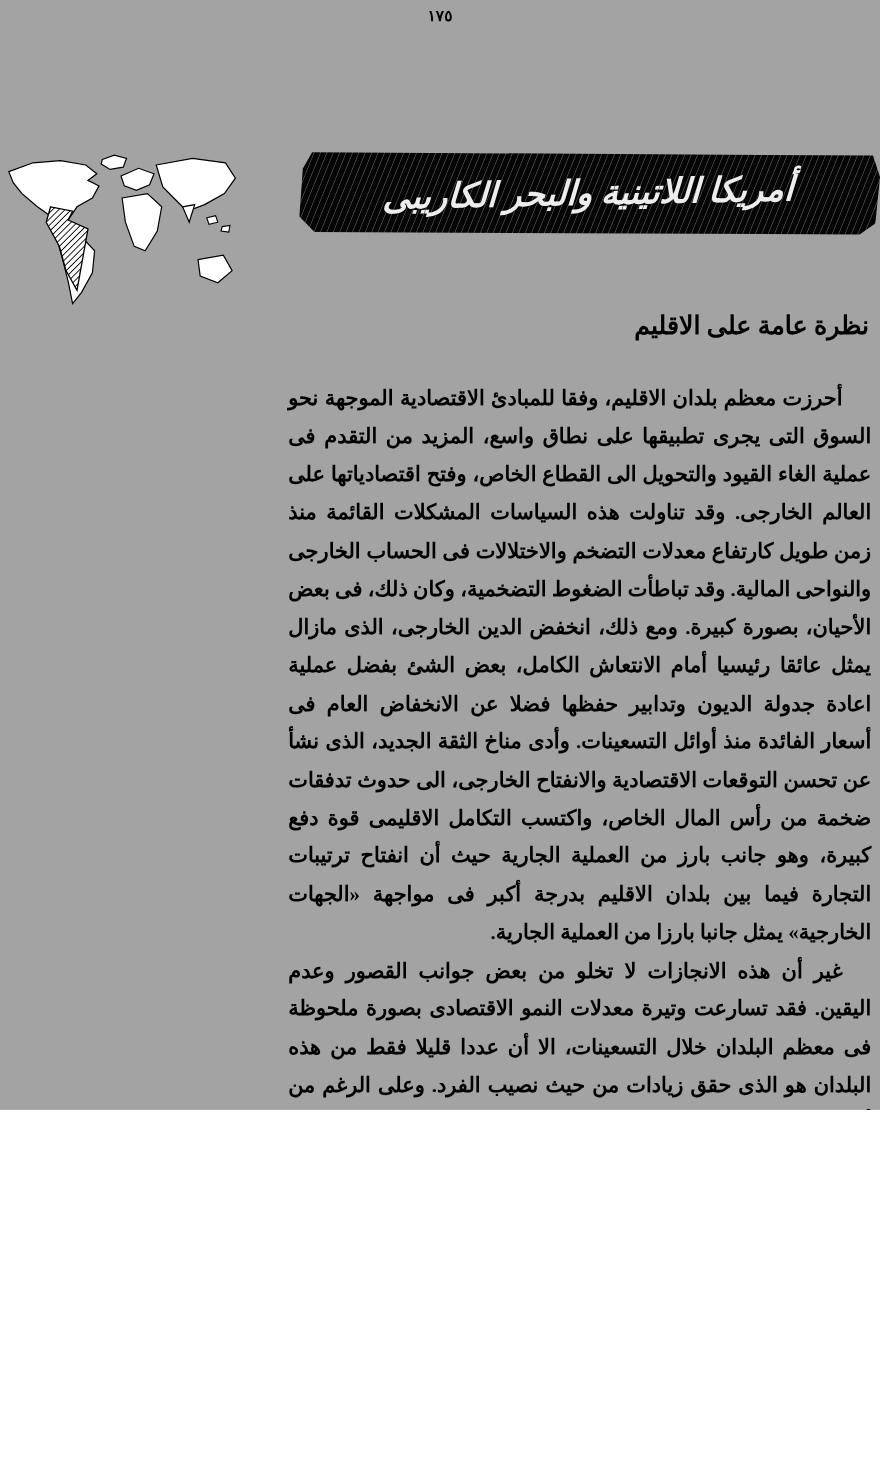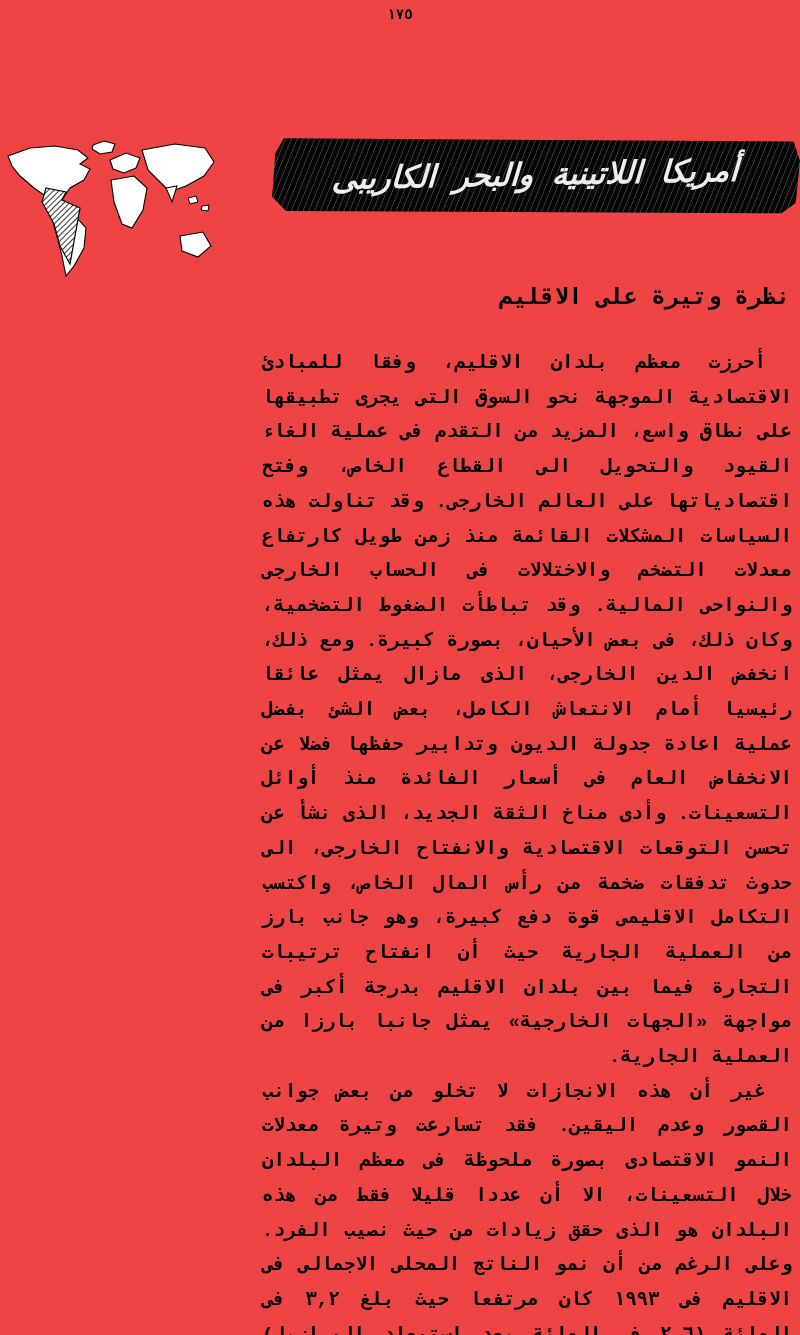--- a/index.html
+++ b/index.html
@@ -1,23 +1,23 @@
 <!DOCTYPE html>
 <html lang="ar"><head>
 <meta charset="utf-8">
 <style>
   * { margin:0; padding:0; box-sizing:border-box; }
   html,body { background:#ffffff; }
   .page {
     position:relative;
-    width:800px; height:1335px;
+    width:800px; height:1009px;
     margin:0 auto;
-    background:#ef4444;
+    background:#a3a3a3;
     color:#000;
-    font-family:Liberation Mono, monospace;
+    font-family:Liberation Serif, serif;
     overflow:hidden;
   }
   .page-number {
     position:absolute; top:6px; left:0; width:100%;
     text-align:center;
     font-size:14px; font-weight:bold;
     direction:rtl;
   }
   .map-wrap {
     position:absolute; left:0; top:136px;
@@ -99,20 +99,20 @@
       <path d="M180,100 L203,96 L211,110 L198,121 L182,115 Z" fill="#fff" stroke="#000" stroke-width="1.1"></path>
 
       <path d="M46,52 L66,56 L62,64 L80,72 L70,128 L60,110 L54,88 L42,66 Z" fill="url(#hatch)" stroke="#000" stroke-width="1.2"></path>
     </svg>
   </div>
 
   <div class="banner">
     <div class="banner-text">أمريكا اللاتينية والبحر الكاريبى</div>
   </div>
 
-  <h2 class="section-heading">نظرة وتيرة على الاقليم</h2>
+  <h2 class="section-heading">نظرة عامة على الاقليم</h2>
 
   <div class="body-text">
     <p>أحرزت معظم بلدان الاقليم، وفقا للمبادئ الاقتصادية الموجهة نحو السوق التى يجرى تطبيقها على نطاق واسع، المزيد من التقدم فى عملية الغاء القيود والتحويل الى القطاع الخاص، وفتح اقتصادياتها على العالم الخارجى. وقد تناولت هذه السياسات المشكلات القائمة منذ زمن طويل كارتفاع معدلات التضخم والاختلالات فى الحساب الخارجى والنواحى المالية. وقد تباطأت الضغوط التضخمية، وكان ذلك، فى بعض الأحيان، بصورة كبيرة. ومع ذلك، انخفض الدين الخارجى، الذى مازال يمثل عائقا رئيسيا أمام الانتعاش الكامل، بعض الشئ بفضل عملية اعادة جدولة الديون وتدابير حفظها فضلا عن الانخفاض العام فى أسعار الفائدة منذ أوائل التسعينات. وأدى مناخ الثقة الجديد، الذى نشأ عن تحسن التوقعات الاقتصادية والانفتاح الخارجى، الى حدوث تدفقات ضخمة من رأس المال الخاص، واكتسب التكامل الاقليمى قوة دفع كبيرة، وهو جانب بارز من العملية الجارية حيث أن انفتاح ترتيبات التجارة فيما بين بلدان الاقليم بدرجة أكبر فى مواجهة «الجهات الخارجية» يمثل جانبا بارزا من العملية الجارية.</p>
     <p>غير أن هذه الانجازات لا تخلو من بعض جوانب القصور وعدم اليقين. فقد تسارعت وتيرة معدلات النمو الاقتصادى بصورة ملحوظة فى معظم البلدان خلال التسعينات، الا أن عددا قليلا فقط من هذه البلدان هو الذى حقق زيادات من حيث نصيب الفرد. وعلى الرغم من أن نمو الناتج المحلى الاجمالى فى الاقليم فى ١٩٩٣ كان مرتفعا حيث بلغ ٣,٢ فى المائة (٢,٦ فى المائة بعد استبعاد البرازيل) فانه يظل دون المعدل السنوى الذى بلغ نحو ٥ فى المائة فى السنتين السابقتين). وانخفض التضخم الى مستويات الرقم الواحد (من ١ الى ٩) فى الأرجنتين وبوليفيا والمكسيك، كما انخفض بصورة كبيرة فى الاقتصاديات التى كان التضخم فيها</p>
   </div>
 
 </div>
 
 </body></html>

